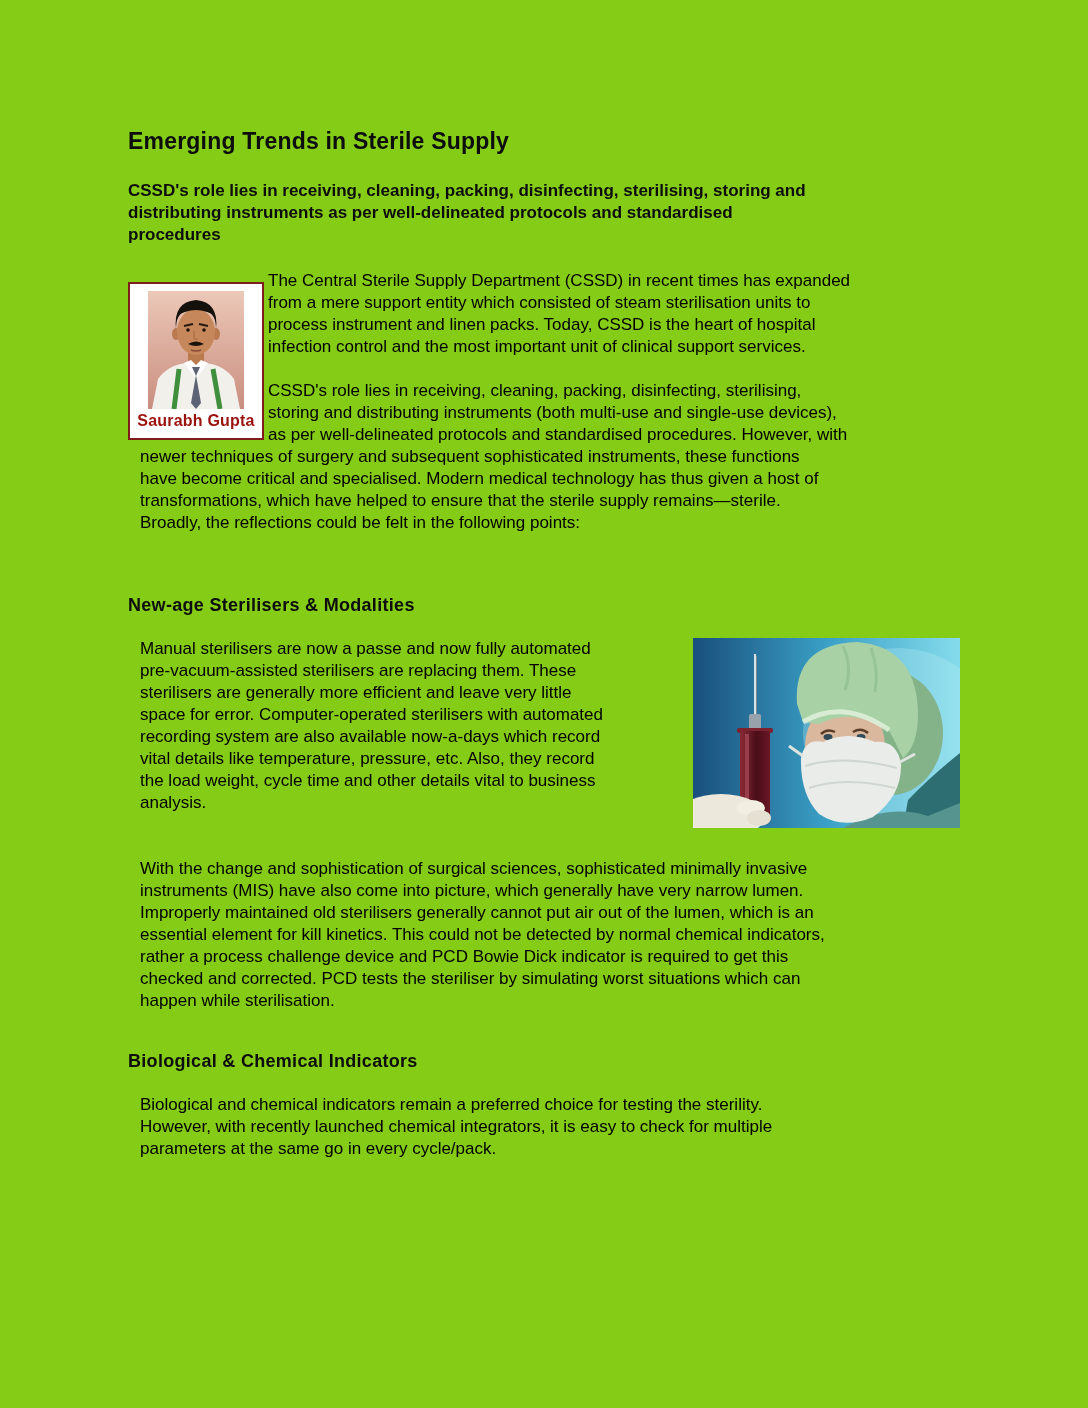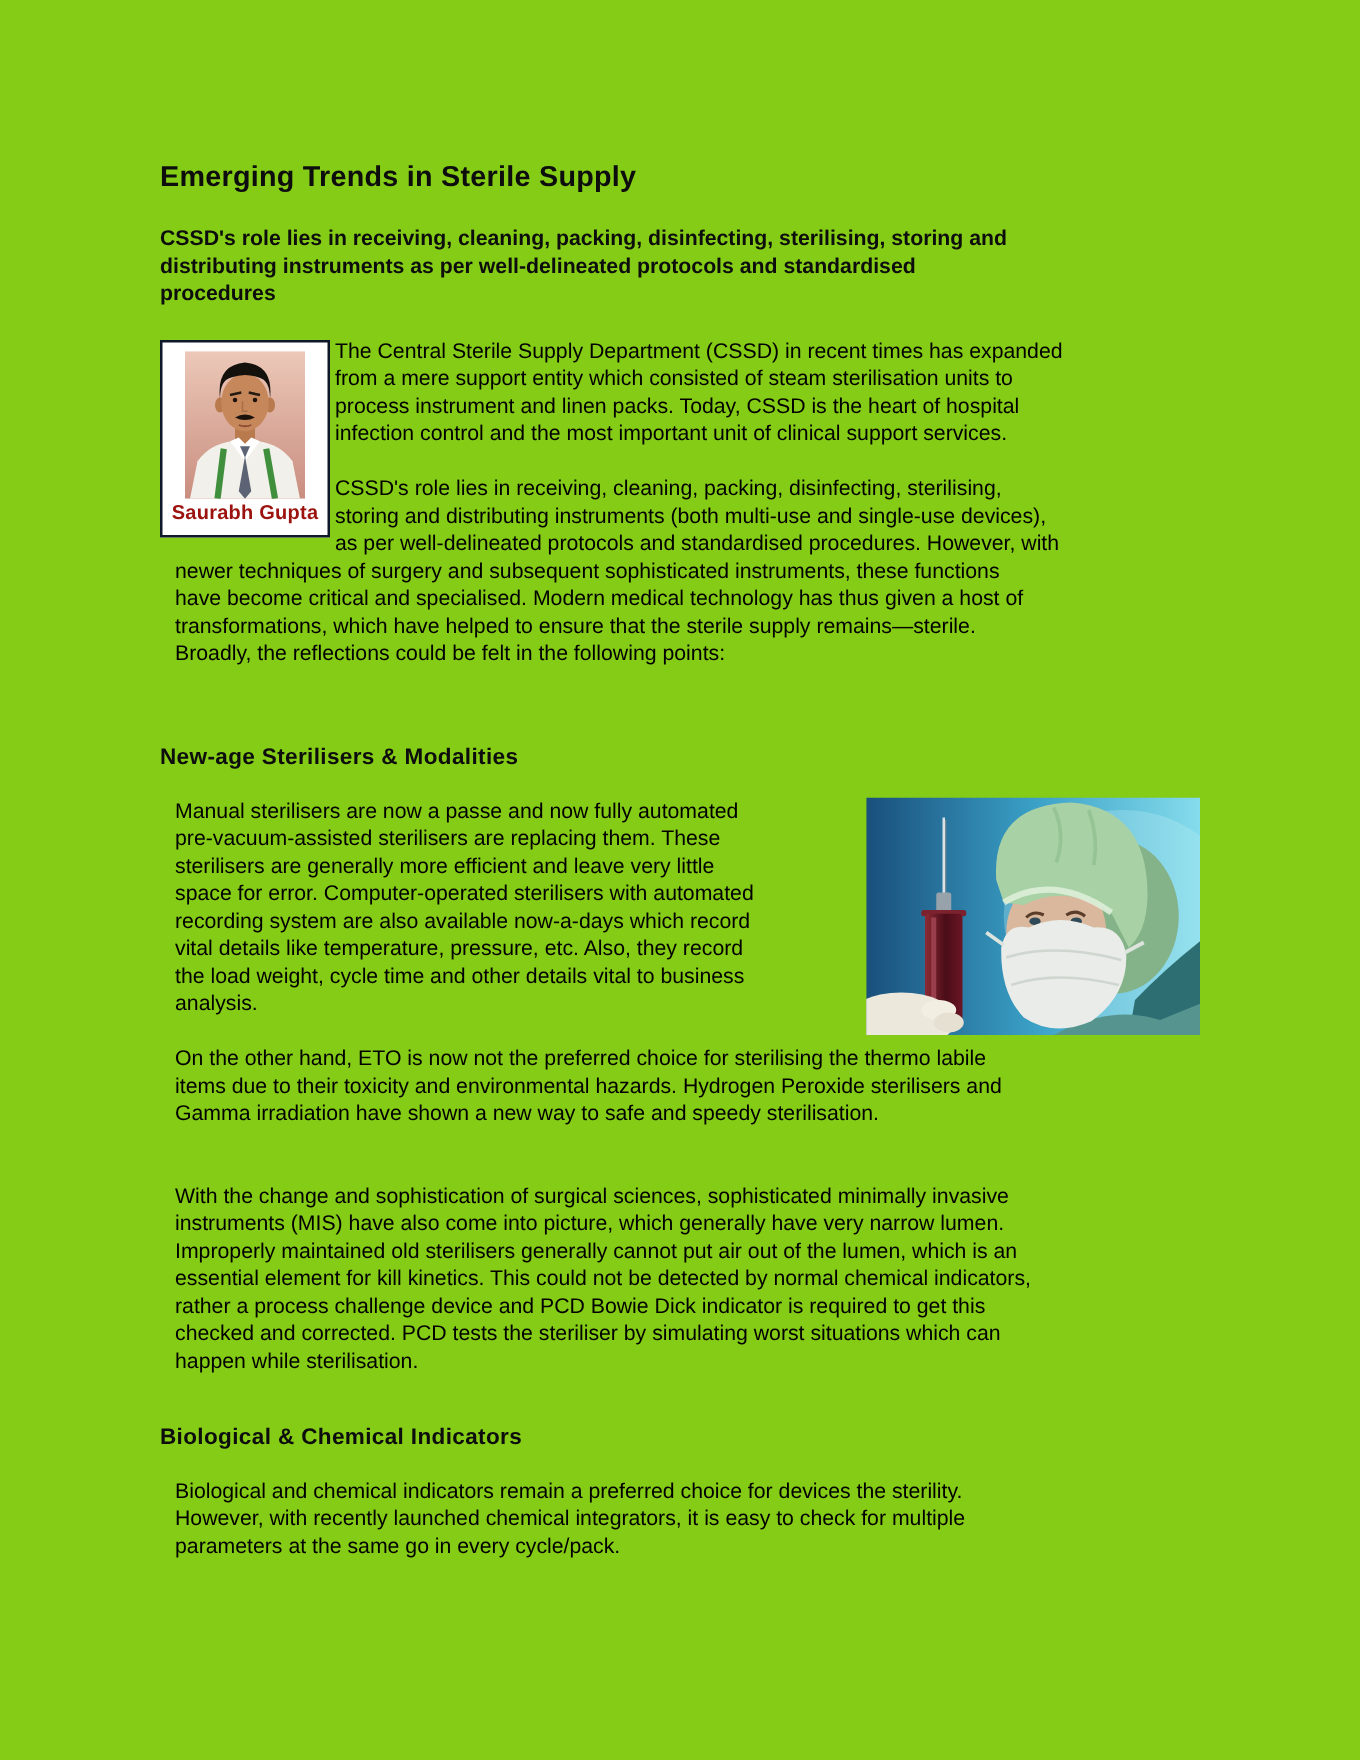--- a/index.html
+++ b/index.html
@@ -44,23 +44,23 @@
     color: #0d0d0d;
   }
   .intro { margin-top: 24px; }
   .intro p.body-text:first-of-type { margin-top: 0; }
 
   .photo-frame {
     float: left;
     width: 136px;
     height: 158px;
     box-sizing: border-box;
-    border: 2px solid #0f172a;
+    border: 2px solid #7f1d1d;
     background: #ffffff;
-    margin: 2px 4px 2px 0;
+    margin: 12px 4px 2px 0;
     padding: 7px 7px 2px 7px;
     text-align: center;
   }
   .photo-frame svg { display: block; margin: 0 auto; width: 98px; height: 118px; }
   .photo-caption {
     display: block;
     margin-top: 2px;
     font-size: 16px;
     line-height: 20px;
     font-weight: bold;
@@ -178,36 +178,33 @@
       </svg>
     </div>
     <p class="body-text">Manual sterilisers are now a passe and now fully automated
 pre-vacuum-assisted sterilisers are replacing them. These
 sterilisers are generally more efficient and leave very little
 space for error. Computer-operated sterilisers with automated
 recording system are also available now-a-days which record
 vital details like temperature, pressure, etc. Also, they record
 the load weight, cycle time and other details vital to business
 analysis.</p>
-    <p class="body-text">On the other hand, ETO is now not the preferred choice for sterilising the thermo labile
-items due to their toxicity and environmental hazards. Hydrogen Peroxide sterilisers and
-Gamma irradiation have shown a new way to safe and speedy sterilisation.</p>
   </div>
 
   <div class="section">
     <p class="body-text">With the change and sophistication of surgical sciences, sophisticated minimally invasive
 instruments (MIS) have also come into picture, which generally have very narrow lumen.
 Improperly maintained old sterilisers generally cannot put air out of the lumen, which is an
 essential element for kill kinetics. This could not be detected by normal chemical indicators,
 rather a process challenge device and PCD Bowie Dick indicator is required to get this
 checked and corrected. PCD tests the steriliser by simulating worst situations which can
 happen while sterilisation.</p>
   </div>
 
   <div class="section">
     <h2 class="section-heading">Biological &amp; Chemical Indicators</h2>
-    <p class="body-text">Biological and chemical indicators remain a preferred choice for devices the sterility.
+    <p class="body-text">Biological and chemical indicators remain a preferred choice for testing the sterility.
 However, with recently launched chemical integrators, it is easy to check for multiple
 parameters at the same go in every cycle/pack.</p>
   </div>
 
 
 </div>
 
 </body></html>

